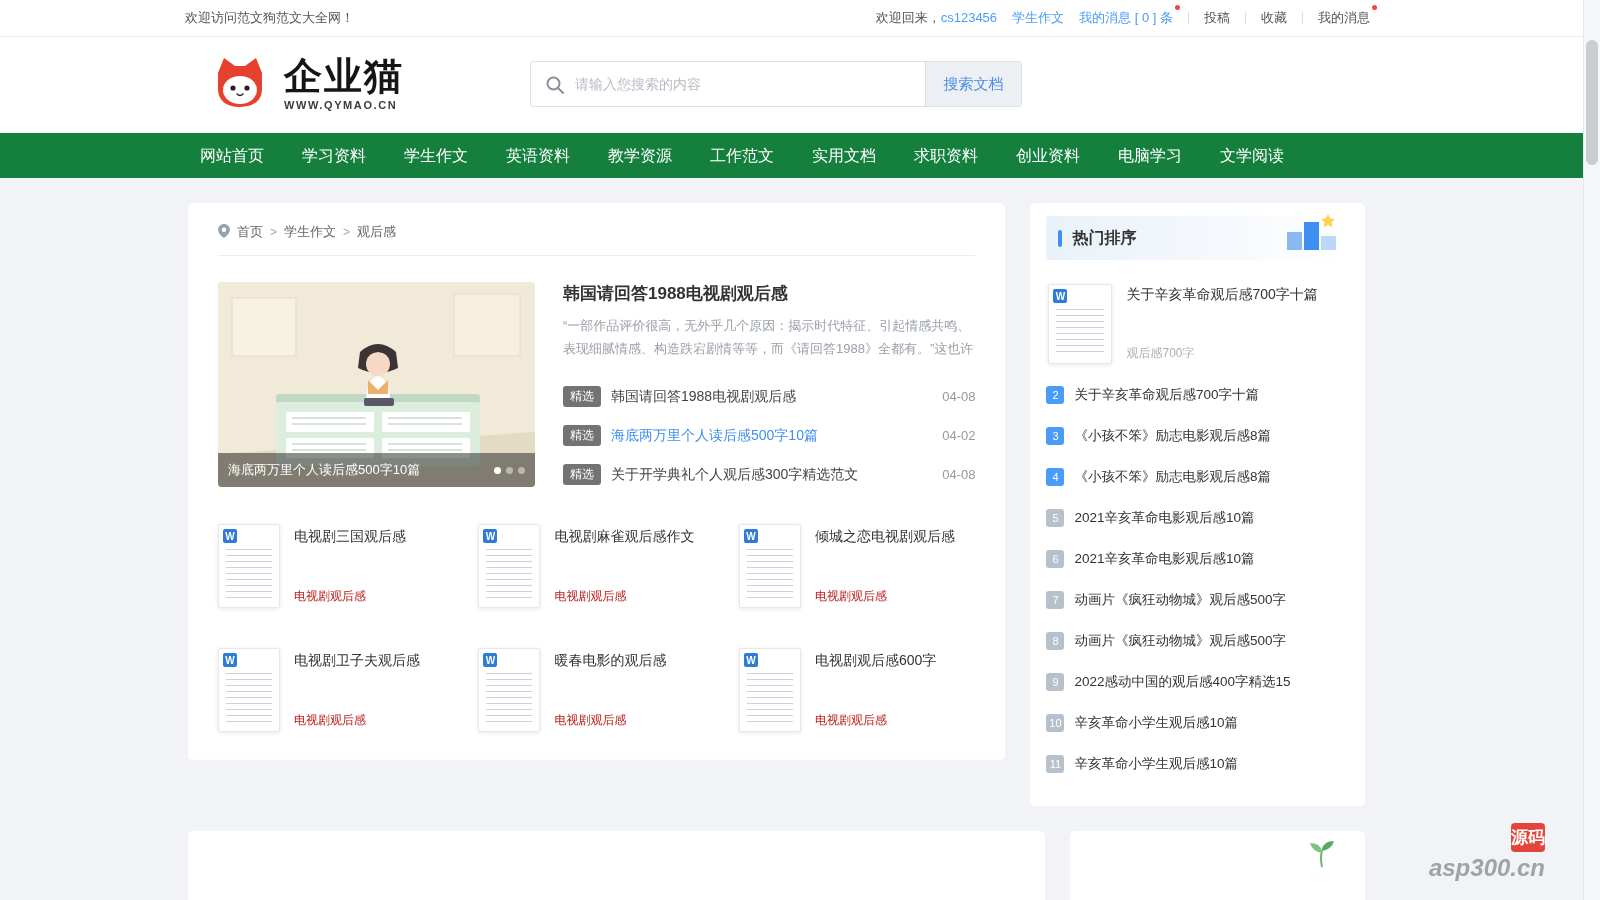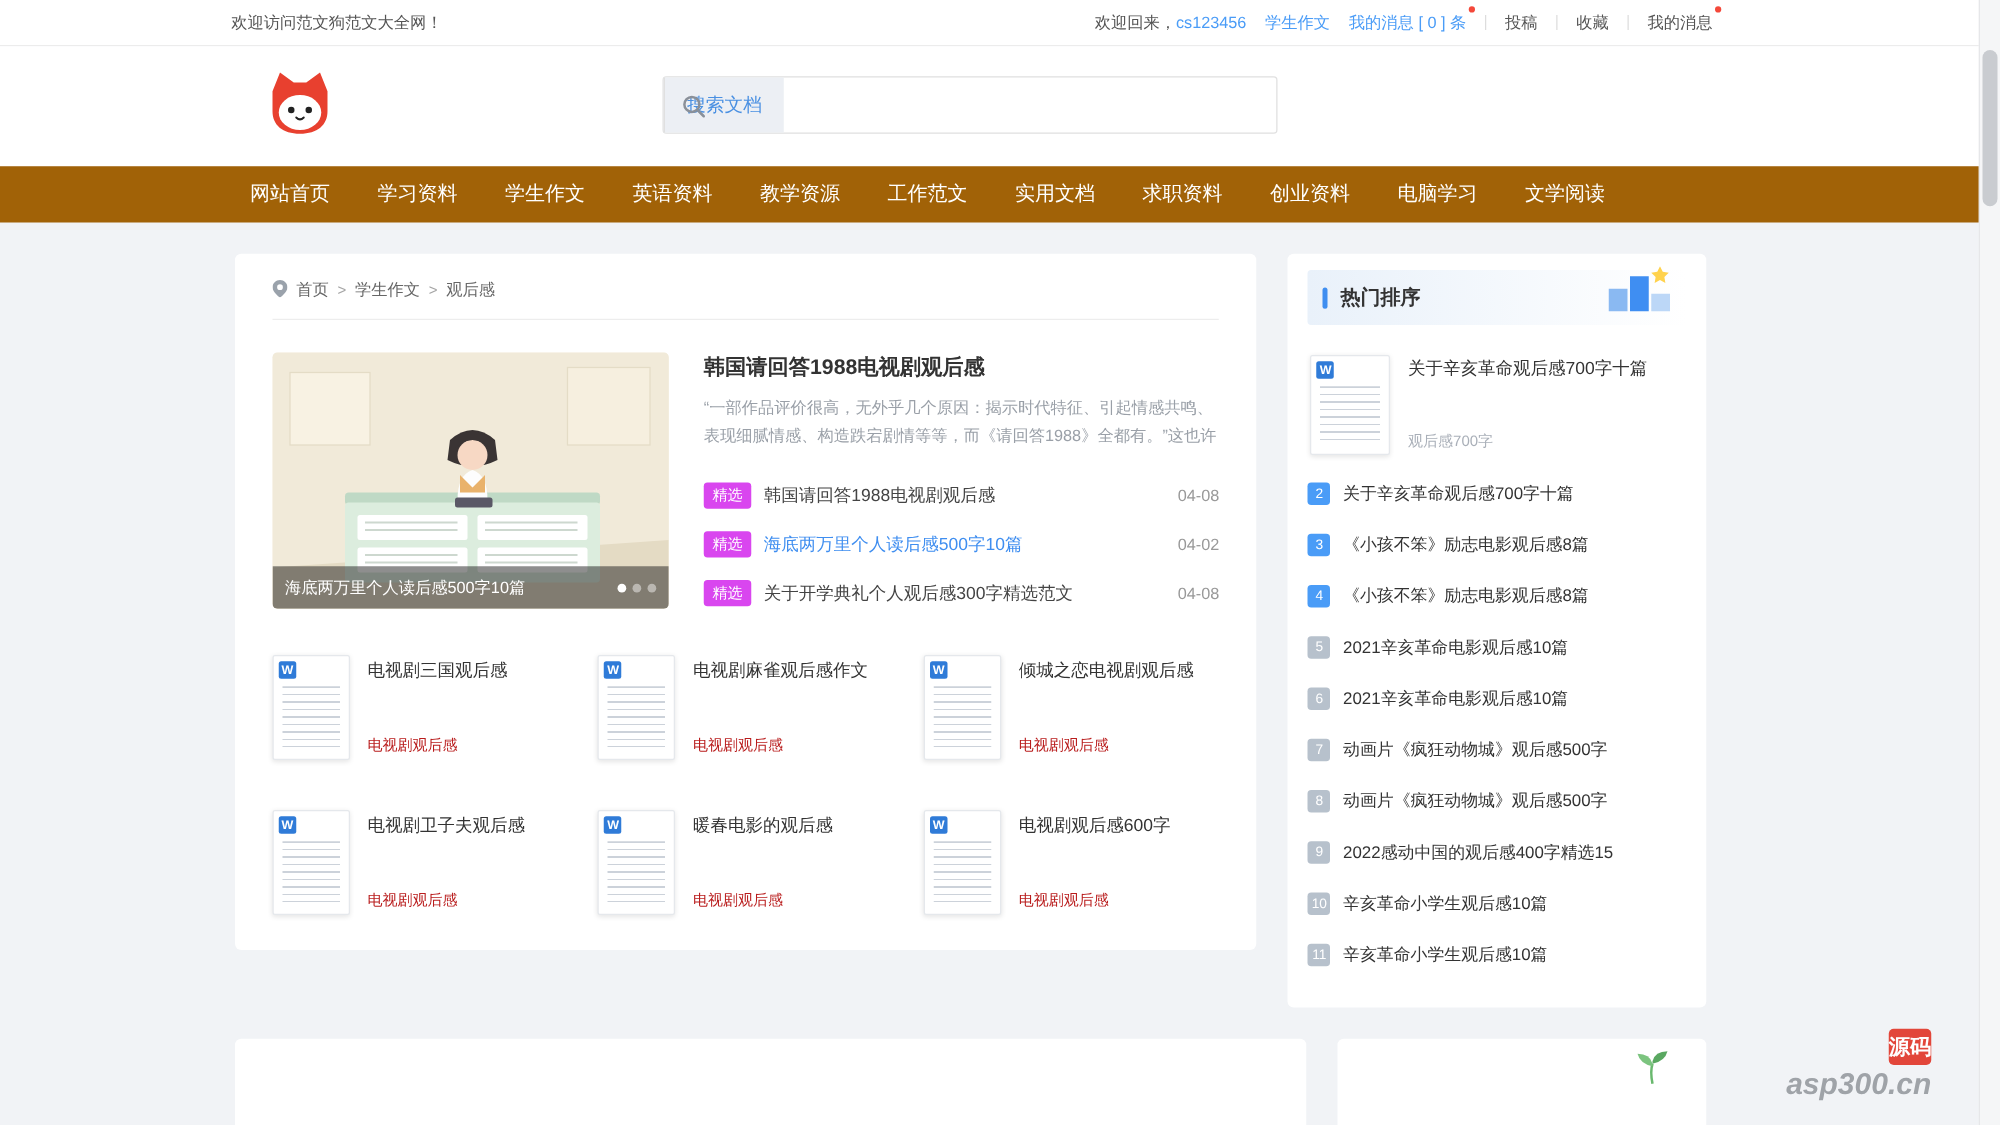--- a/index.html
+++ b/index.html
@@ -28,21 +28,21 @@
   .logo-text { display:flex; flex-direction:column; }
   .logo-name { font-size:38px; font-weight:bold; color:#151515; line-height:1.05; letter-spacing:2px; }
   .logo-url { font-size:11px; color:#3c3c3c; letter-spacing:1.6px; margin-top:3px; font-weight:bold; }
   .search { position:absolute; left:342px; top:24px; width:492px; height:46px; display:flex; border:1px solid #e0e0e0; border-radius:3px; background:#fff; }
   .search-icon { position:absolute; left:14px; top:13px; }
   .search input { flex:1; border:none; outline:none; padding-left:44px; font-size:14px; color:#333; background:transparent; font-family:inherit; }
   .search input::placeholder { color:#b8bdc4; }
   .search-btn { width:96px; border:none; border-left:1px solid #e0e0e0; background:#eceff4; color:#4a90e2; font-size:15px; cursor:pointer; font-family:inherit; }
 
   
-  .nav { background:#a16207; height:45px; }
+  .nav { background:#15803d; height:45px; }
   .nav-inner { margin-left:188px; display:flex; align-items:center; height:100%; }
   .nav-inner a { color:#fff; font-size:16px; padding:0 19px; line-height:45px; white-space:nowrap; }
   .nav-inner a:first-child { padding-left:12px; }
 
   
   .main { margin:25px 0 0 188px; width:1177px; display:flex; gap:25px; align-items:flex-start; }
   .card { background:#fff; border-radius:5px; }
   .col-left { width:857px; padding:20px 30px 28px; }
   .col-right { width:352px; }
 
@@ -55,21 +55,21 @@
   .slide-caption { position:absolute; left:0; right:0; bottom:0; height:34px; background:rgba(30,30,30,.5); color:#fff; font-size:13px; display:flex; align-items:center; padding:0 10px; }
   .dots { margin-left:auto; display:flex; gap:5px; }
   .dot-i { width:7px; height:7px; border-radius:50%; background:rgba(255,255,255,.45); }
   .dot-i.active { background:#fff; }
 
   .feat-right { flex:1; min-width:0; }
   .feat-title { font-size:17px; font-weight:bold; color:#333; }
   .feat-excerpt { font-size:13px; color:#9aa0a8; line-height:1.75; margin-top:10px; max-height:46px; overflow:hidden; }
   .feat-list { margin-top:16px; }
   .feat-row { display:flex; align-items:center; gap:10px; padding:9px 0; }
-  .badge { background:#d946ef; color:#fff; font-size:12px; padding:2px 7px; border-radius:3px; flex-shrink:0; }
+  .badge { background:#737373; color:#fff; font-size:12px; padding:2px 7px; border-radius:3px; flex-shrink:0; }
   .feat-row-title { font-size:14px; color:#444; white-space:nowrap; overflow:hidden; text-overflow:ellipsis; }
   .feat-row-title.hl { color:#3f8ef0; }
   .feat-date { margin-left:auto; color:#999; font-size:13px; flex-shrink:0; }
 
   .section-bar { margin-top:26px; height:40px; border-radius:3px; background:linear-gradient(90deg,#e9f1fa 0%,#fbfdff 75%,#ffffff 100%); display:flex; align-items:center; position:relative; }
   .accent { width:4px; height:17px; background:#3f8ef0; border-radius:2px; margin:0 10px 0 12px; flex-shrink:0; }
   .section-title { font-size:16px; font-weight:bold; color:#333; }
   .section-deco { position:absolute; right:10px; bottom:2px; }
 
   .grid { margin-top:30px; display:grid; grid-template-columns:repeat(3,1fr); column-gap:24px; row-gap:40px; }
@@ -138,28 +138,33 @@
     <a class="logo">
       <span>
         <svg width="64" height="58" viewBox="0 0 64 58">
           <path d="M10 20 L16 5 L27 13 L37 13 L48 5 L54 20 L54 36 C54 47 46 54 32 54 C18 54 10 47 10 36 Z" fill="#e8402f"></path>
           <ellipse cx="32" cy="37" rx="17" ry="14" fill="#ffffff"></ellipse>
           <circle cx="25" cy="35" r="2.6" fill="#222"></circle>
           <circle cx="39" cy="35" r="2.6" fill="#222"></circle>
           <path d="M29 41 q3 3 6 0" stroke="#222" stroke-width="1.6" fill="none" stroke-linecap="round"></path>
         </svg>
       </span>
+      <span class="logo-text">
+        <span class="logo-name">企业猫</span>
+        <span class="logo-url">WWW.QYMAO.CN</span>
+      </span>
     </a>
     <div class="search">
       <span class="search-icon">
         <svg width="20" height="20" viewBox="0 0 20 20">
             <circle cx="8.5" cy="8.5" r="6" fill="none" stroke="#8a9099" stroke-width="2"></circle>
             <line x1="13" y1="13" x2="18" y2="18" stroke="#8a9099" stroke-width="2" stroke-linecap="round"></line>
           </svg>
       </span>
+      <input type="text" placeholder="请输入您搜索的内容" style="">
       <button class="search-btn">搜索文档</button>
     </div>
   </div>
 </div>
 
 <div class="nav">
   <div class="nav-inner">
     <a>网站首页</a>
     <a>学习资料</a>
     <a>学生作文</a>

